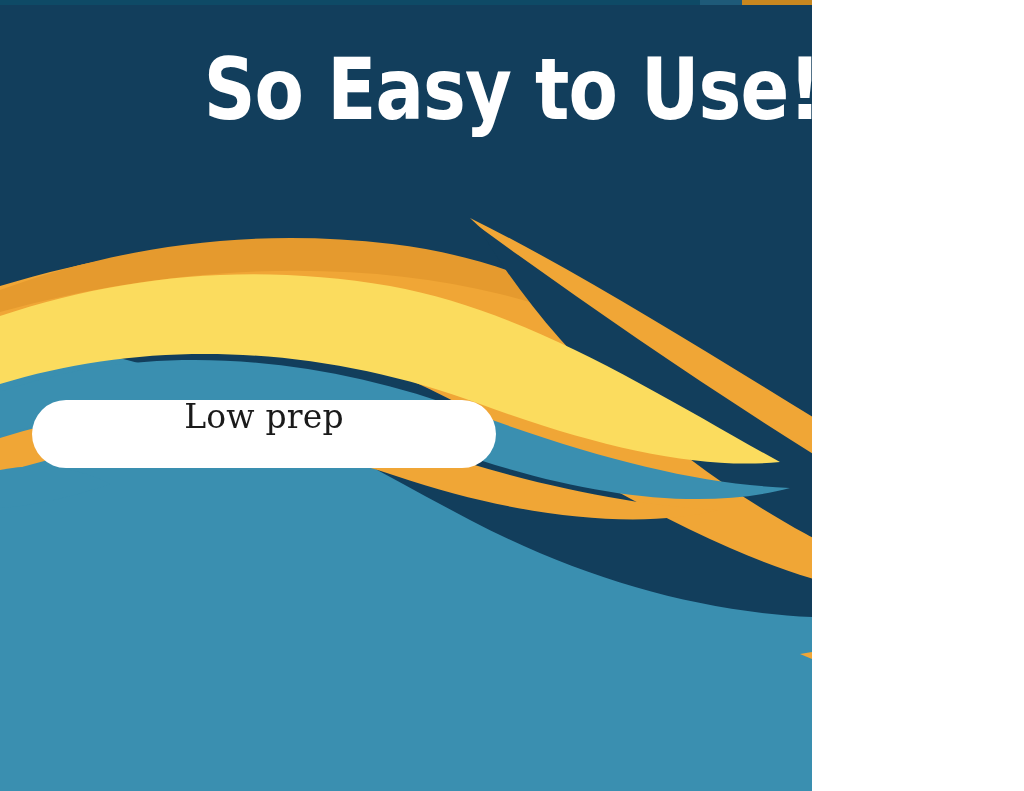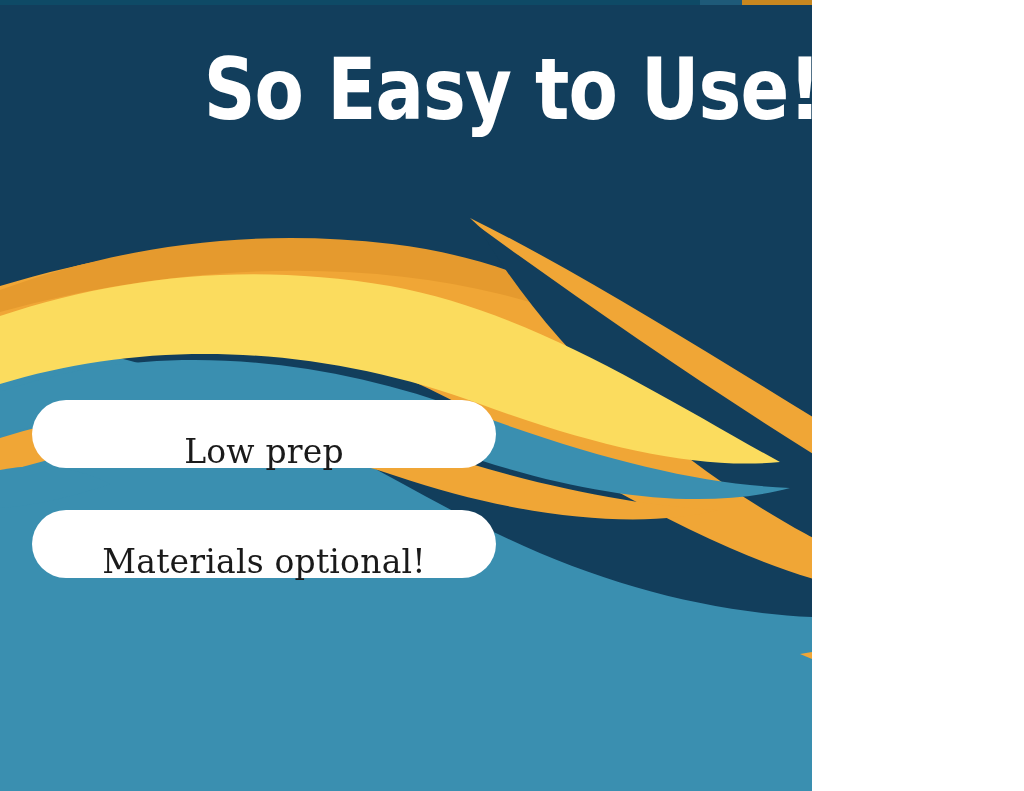--- a/index.html
+++ b/index.html
@@ -77,21 +77,21 @@
     justify-content: space-between;
     padding: 0 32px;
     box-sizing: border-box;
   }
   .pill {
     width: 464px;
     height: 68px;
     background: #FFFFFF;
     border-radius: 40px;
     display: flex;
-    align-items: flex-end;
+    align-items: flex-start;
     justify-content: center;
     box-sizing: border-box;
   }
   .pill-label {
     color: #1A1A1A;
     font-family: "DejaVu Serif", serif;
     font-size: 33px;
     line-height: 1;
     letter-spacing: 0.2px;
     white-space: nowrap;
@@ -153,21 +153,18 @@
 
   <div id="pill-grid">
 
     <div class="pill-row">
       <div class="pill">
         <span class="pill-label">Low prep</span>
       </div>
     </div>
 
     <div class="pill-row">
-      <div class="pill">
-        <span class="pill-label">Materials optional!</span>
-      </div>
     </div>
 
 
   </div>
 
 </div>
 
 </body></html>

